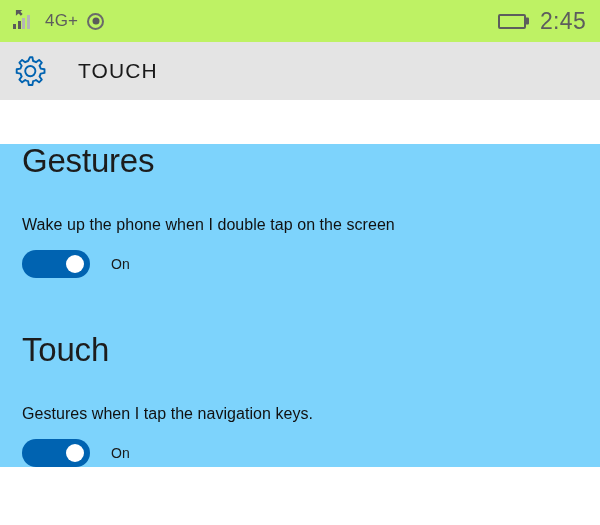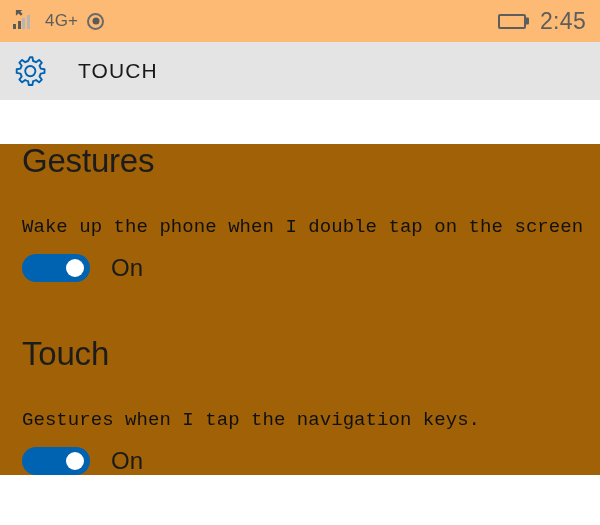--- a/index.html
+++ b/index.html
@@ -11,21 +11,21 @@
     height: 525px;
     background: #ffffff;
     font-family: "Liberation Sans", sans-serif;
     overflow: hidden;
     position: relative;
   }
 
   
   .statusbar {
     height: 42px;
-    background: #fdba74;
+    background: #bef264;
     display: flex;
     align-items: center;
     padding: 0 14px 0 12px;
     box-sizing: border-box;
   }
   .status-left {
     display: flex;
     align-items: center;
     gap: 9px;
   }
@@ -138,38 +138,37 @@
     margin-left: 30px;
     font-size: 21px;
     color: #1a1a1a;
     letter-spacing: 1.1px;
     font-weight: 400;
   }
 
   
   .content {
     padding: 0 0 0 22px;
-    background: #a16207;
+    background: #7dd3fc;
   }
   .section-heading {
     font-size: 33px;
     font-weight: 300;
     color: #1c1c1c;
     letter-spacing: -0.2px;
     line-height: 1;
   }
   .sec-gestures { margin-top: 44px; }
   .sec-touch { margin-top: 55px; }
 
   .setting-label {
-    font-size: 19px;
+    font-size: 16px;
     color: #111111;
     margin-top: 39px;
     letter-spacing: 0.05px;
-    font-family: Liberation Mono, monospace;
   }
 
   .toggle-row {
     display: flex;
     align-items: center;
     margin-top: 16px;
   }
   .toggle {
     width: 68px;
     height: 28px;
@@ -183,21 +182,21 @@
     position: absolute;
     width: 18px;
     height: 18px;
     border-radius: 50%;
     background: #ffffff;
     top: 5px;
     right: 6px;
   }
   .toggle-state {
     margin-left: 21px;
-    font-size: 24px;
+    font-size: 14px;
     color: #1a1a1a;
   }
 </style>
 </head>
 <body>
 
 <div class="statusbar">
   <div class="status-left">
 
     <div class="signal-wrap">

